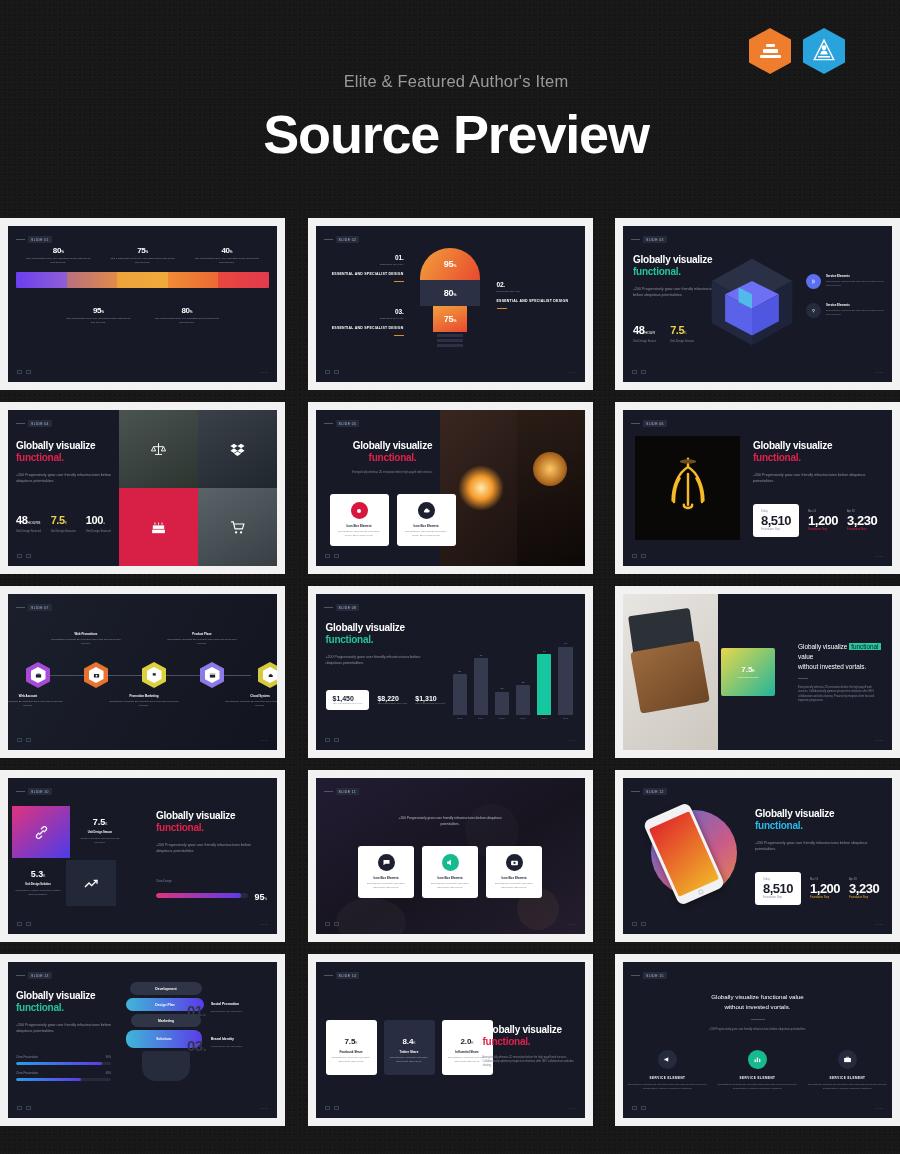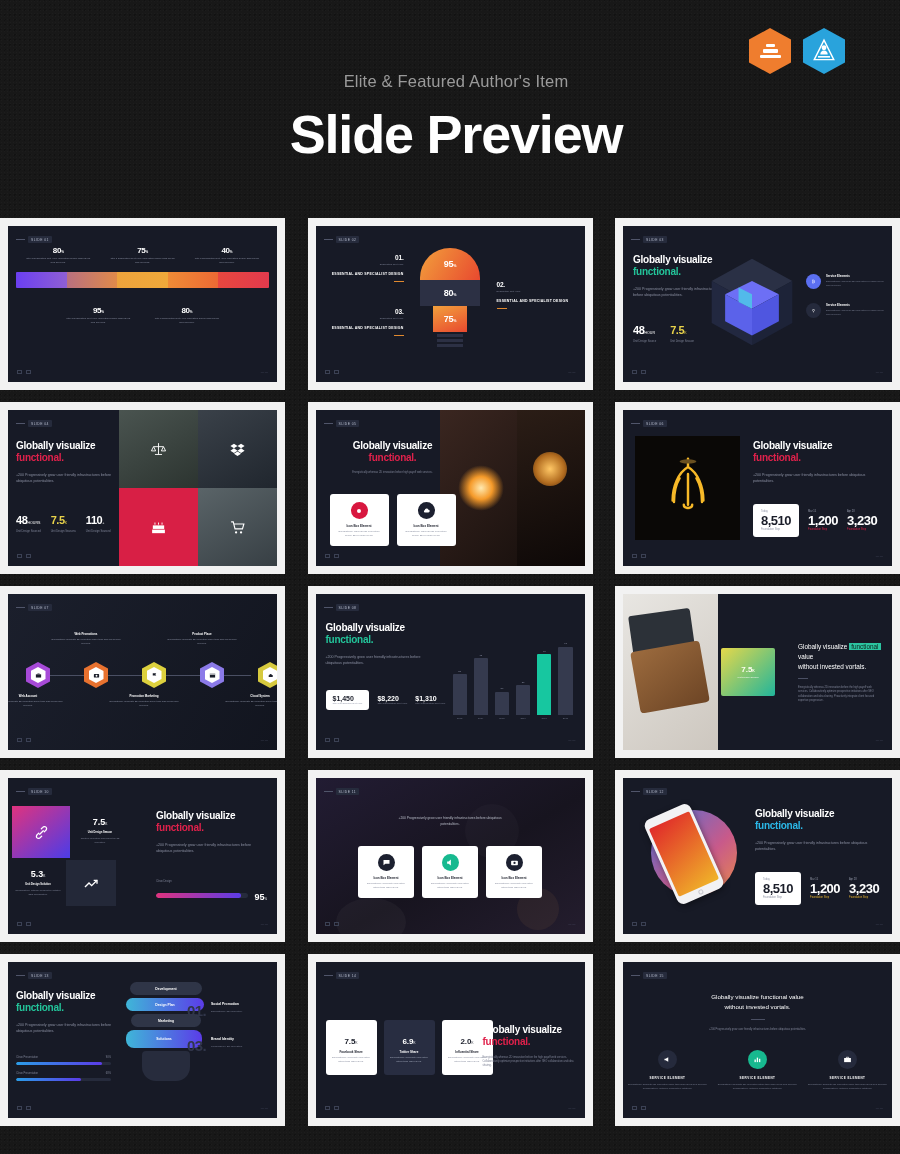--- a/index.html
+++ b/index.html
@@ -193,21 +193,21 @@
     <div class="hex featured">
       <svg class="feat-glyph" viewBox="0 0 24 24">
         <path d="M12 2 L21 20 L3 20 Z" fill="none" stroke="#fff" stroke-width="1.3"></path>
         <circle cx="12" cy="9" r="2.2" fill="#fff"></circle>
         <path d="M12 11.6 c-2.2 0-3.4 1.6-3.4 3.6 h6.8 c0-2-1.2-3.6-3.4-3.6z" fill="#fff"></path>
         <rect x="6.5" y="16.6" width="11" height="1.5" fill="#fff"></rect>
       </svg>
     </div>
   </div>
   <div class="subtitle">Elite &amp; Featured Author's Item</div>
-  <div class="maintitle">Slide Preview</div>
+  <div class="maintitle">Source Preview</div>
 </div>
 
 <div class="grid">
 
   <div class="frame">
     <div class="slide">
       <div class="tag">
           <span class="tagbox">SLIDE 01</span>
         </div>
       <div class="s1top">
@@ -367,21 +367,21 @@
         <div style="display:flex; gap:10px; margin-top:26px;">
           <div>
             <span class="statnum">48</span><span class="statu">HOURS</span>
             <div class="statlbl">Unit Design Sourced</div>
           </div>
           <div>
             <span class="statnum" style="color:#e8d24a">7.5</span><span class="statu" style="color:#e8d24a">K</span>
             <div class="statlbl">Unit Design Seasons</div>
           </div>
           <div>
-            <span class="statnum">110</span><span class="statu">+</span>
+            <span class="statnum">100</span><span class="statu">+</span>
             <div class="statlbl">Unit Design Sourced</div>
           </div>
         </div>
       </div>
       <div class="pg">
         <div class="pcell" style="background:linear-gradient(150deg,#4a5450,#2c3430)">
           <svg viewBox="0 0 24 24">
               <path d="M12 3v16M7 19h10M5 8h14M5 8 2 14h6zM19 8l-3 6h6z" stroke="#fff" stroke-width="1.3" fill="none"></path>
             </svg>
         </div>
@@ -866,21 +866,21 @@
       <div class="tag">
           <span class="tagbox">SLIDE 14</span>
         </div>
       <div style="position:absolute; left:10px; top:58px; display:flex; gap:7px;">
         <div class="wcard" style="width:51px; padding:10px 5px">
           <div><span style="font-size:8px; font-weight:bold; color:#1b1e2a">7.5</span><span style="font-size:3px; color:#1b1e2a">K</span></div>
           <div class="wt" style="margin-top:2px">Facebook Share</div>
           <div class="wb">Energistically dominate innovation within than high payoff.</div>
         </div>
         <div class="wcard" style="width:51px; padding:10px 5px; background:#282d41; color:#fff">
-          <div><span style="font-size:8px; font-weight:bold; color:#fff">6.9</span><span style="font-size:3px; color:#fff">K</span></div>
+          <div><span style="font-size:8px; font-weight:bold; color:#fff">8.4</span><span style="font-size:3px; color:#fff">K</span></div>
           <div class="wt" style="margin-top:2px; color:#fff">Twitter Share</div>
           <div class="wb" style="color:#9aa0b2">Energistically dominate innovation within than high payoff.</div>
         </div>
         <div class="wcard" style="width:51px; padding:10px 5px">
           <div><span style="font-size:8px; font-weight:bold; color:#1b1e2a">2.0</span><span style="font-size:3px; color:#1b1e2a">K</span></div>
           <div class="wt" style="margin-top:2px">Influential Share</div>
           <div class="wb">Energistically dominate innovation within than high payoff.</div>
         </div>
       </div>
       <div style="position:absolute; right:10px; top:62px; width:92px;">

